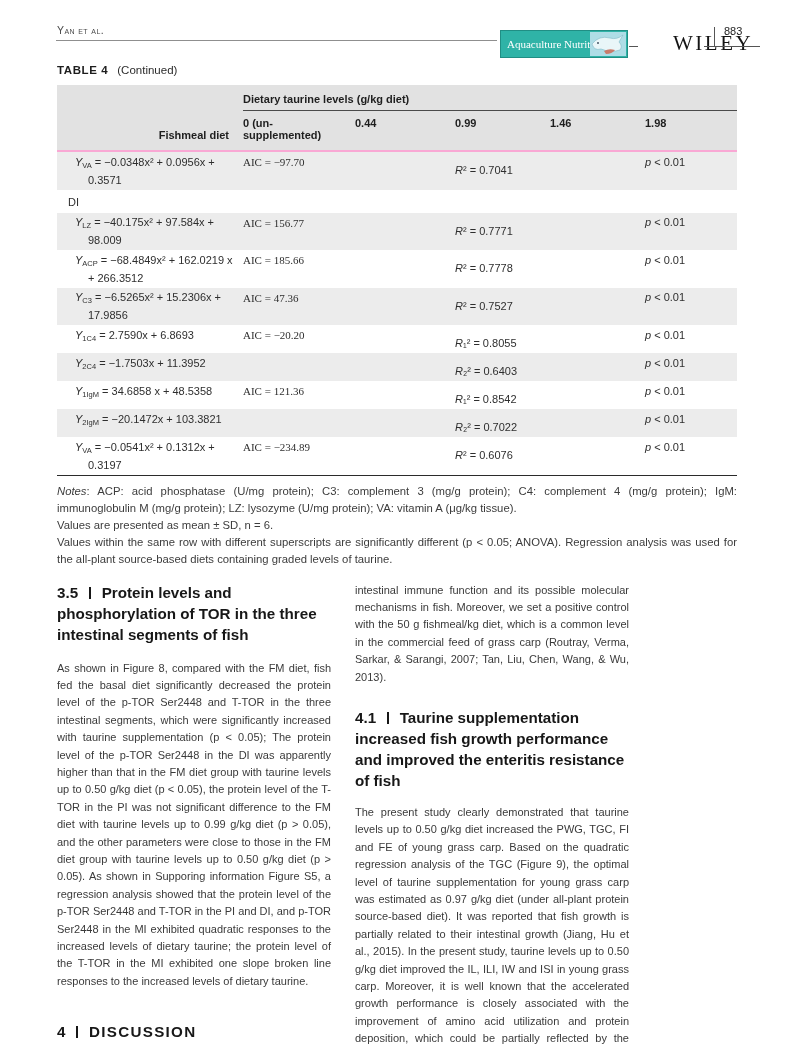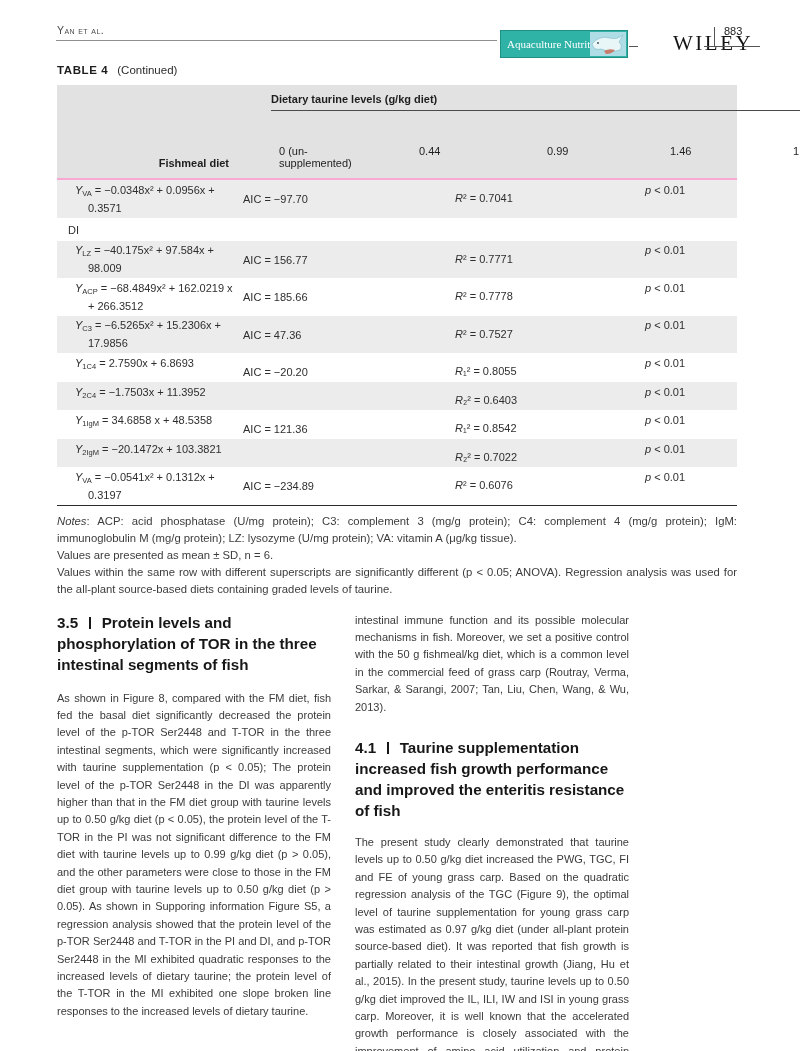--- a/index.html
+++ b/index.html
@@ -23,31 +23,31 @@
   
   main { padding:0 59px 0 57px; }
 
   .table-caption { margin-top:7px; font-size:11.5px; color:#1d1d1d; }
   .cap-label { font-weight:bold; letter-spacing:.6px; }
   .cap-note { margin-left:9px; color:#2c2c2c; }
 
   
   .tbl { width:680px; margin-top:9px; border-bottom:1px solid #2b2b2b; font-size:11px; color:#2e2e2e; }
   .tgrid { display:grid; grid-template-columns:186px 112px 100px 95px 95px 1fr; }
-  .thead { background:#e2e2e2;gap:28px; }
+  .thead { background:#e2e2e2; }
   .th-spacer { grid-column:1; }
   .th-span { grid-column:2 / 7; font-weight:bold; color:#1e1e1e; padding:8px 2px 5px 0; border-bottom:1px solid #4a4a4a; }
   .th-col1 { grid-column:1; align-self:end; text-align:right; padding:6px 14px 9px 0; font-weight:bold; color:#1e1e1e; }
-  .th-level { font-weight:normal; color:#1e1e1e; padding:6px 4px 9px 0;margin-left:8px; }
+  .th-level { font-weight:bold; color:#1e1e1e; padding:6px 4px 9px 0; }
   .rows { border-top:2px solid #f9a8d4; }
   .trow { display:grid; grid-template-columns:186px 112px 100px 95px 95px 1fr; line-height:14px; }
   .trow.shaded { background:#ececec; }
   .sect-label { grid-column:1 / 7; padding:5px 0 4px 11px; color:#2e2e2e; }
   .c-eq { grid-column:1; padding:2.5px 6px 3px 31px; text-indent:-13px; }
-  .c-aic { grid-column:2; padding:12px 0 3px; }
+  .c-aic { grid-column:2; padding:3px 0 3px;font-family:Liberation Serif, serif; }
   .c-r { grid-column:4; padding:11px 0 3px; }
   .c-p { grid-column:6; padding:2.5px 0 3px; }
   .c-eq sub { font-size:7.5px; vertical-align:-2px; }
   .c-eq i, .c-r i, .c-p i { font-style:italic; }
 
   
   .notes { width:680px; margin-top:7px; font-size:11.3px; line-height:17.2px; color:#3c3c3c; text-align:justify; }
   .notes i { font-style:italic; }
 
   

